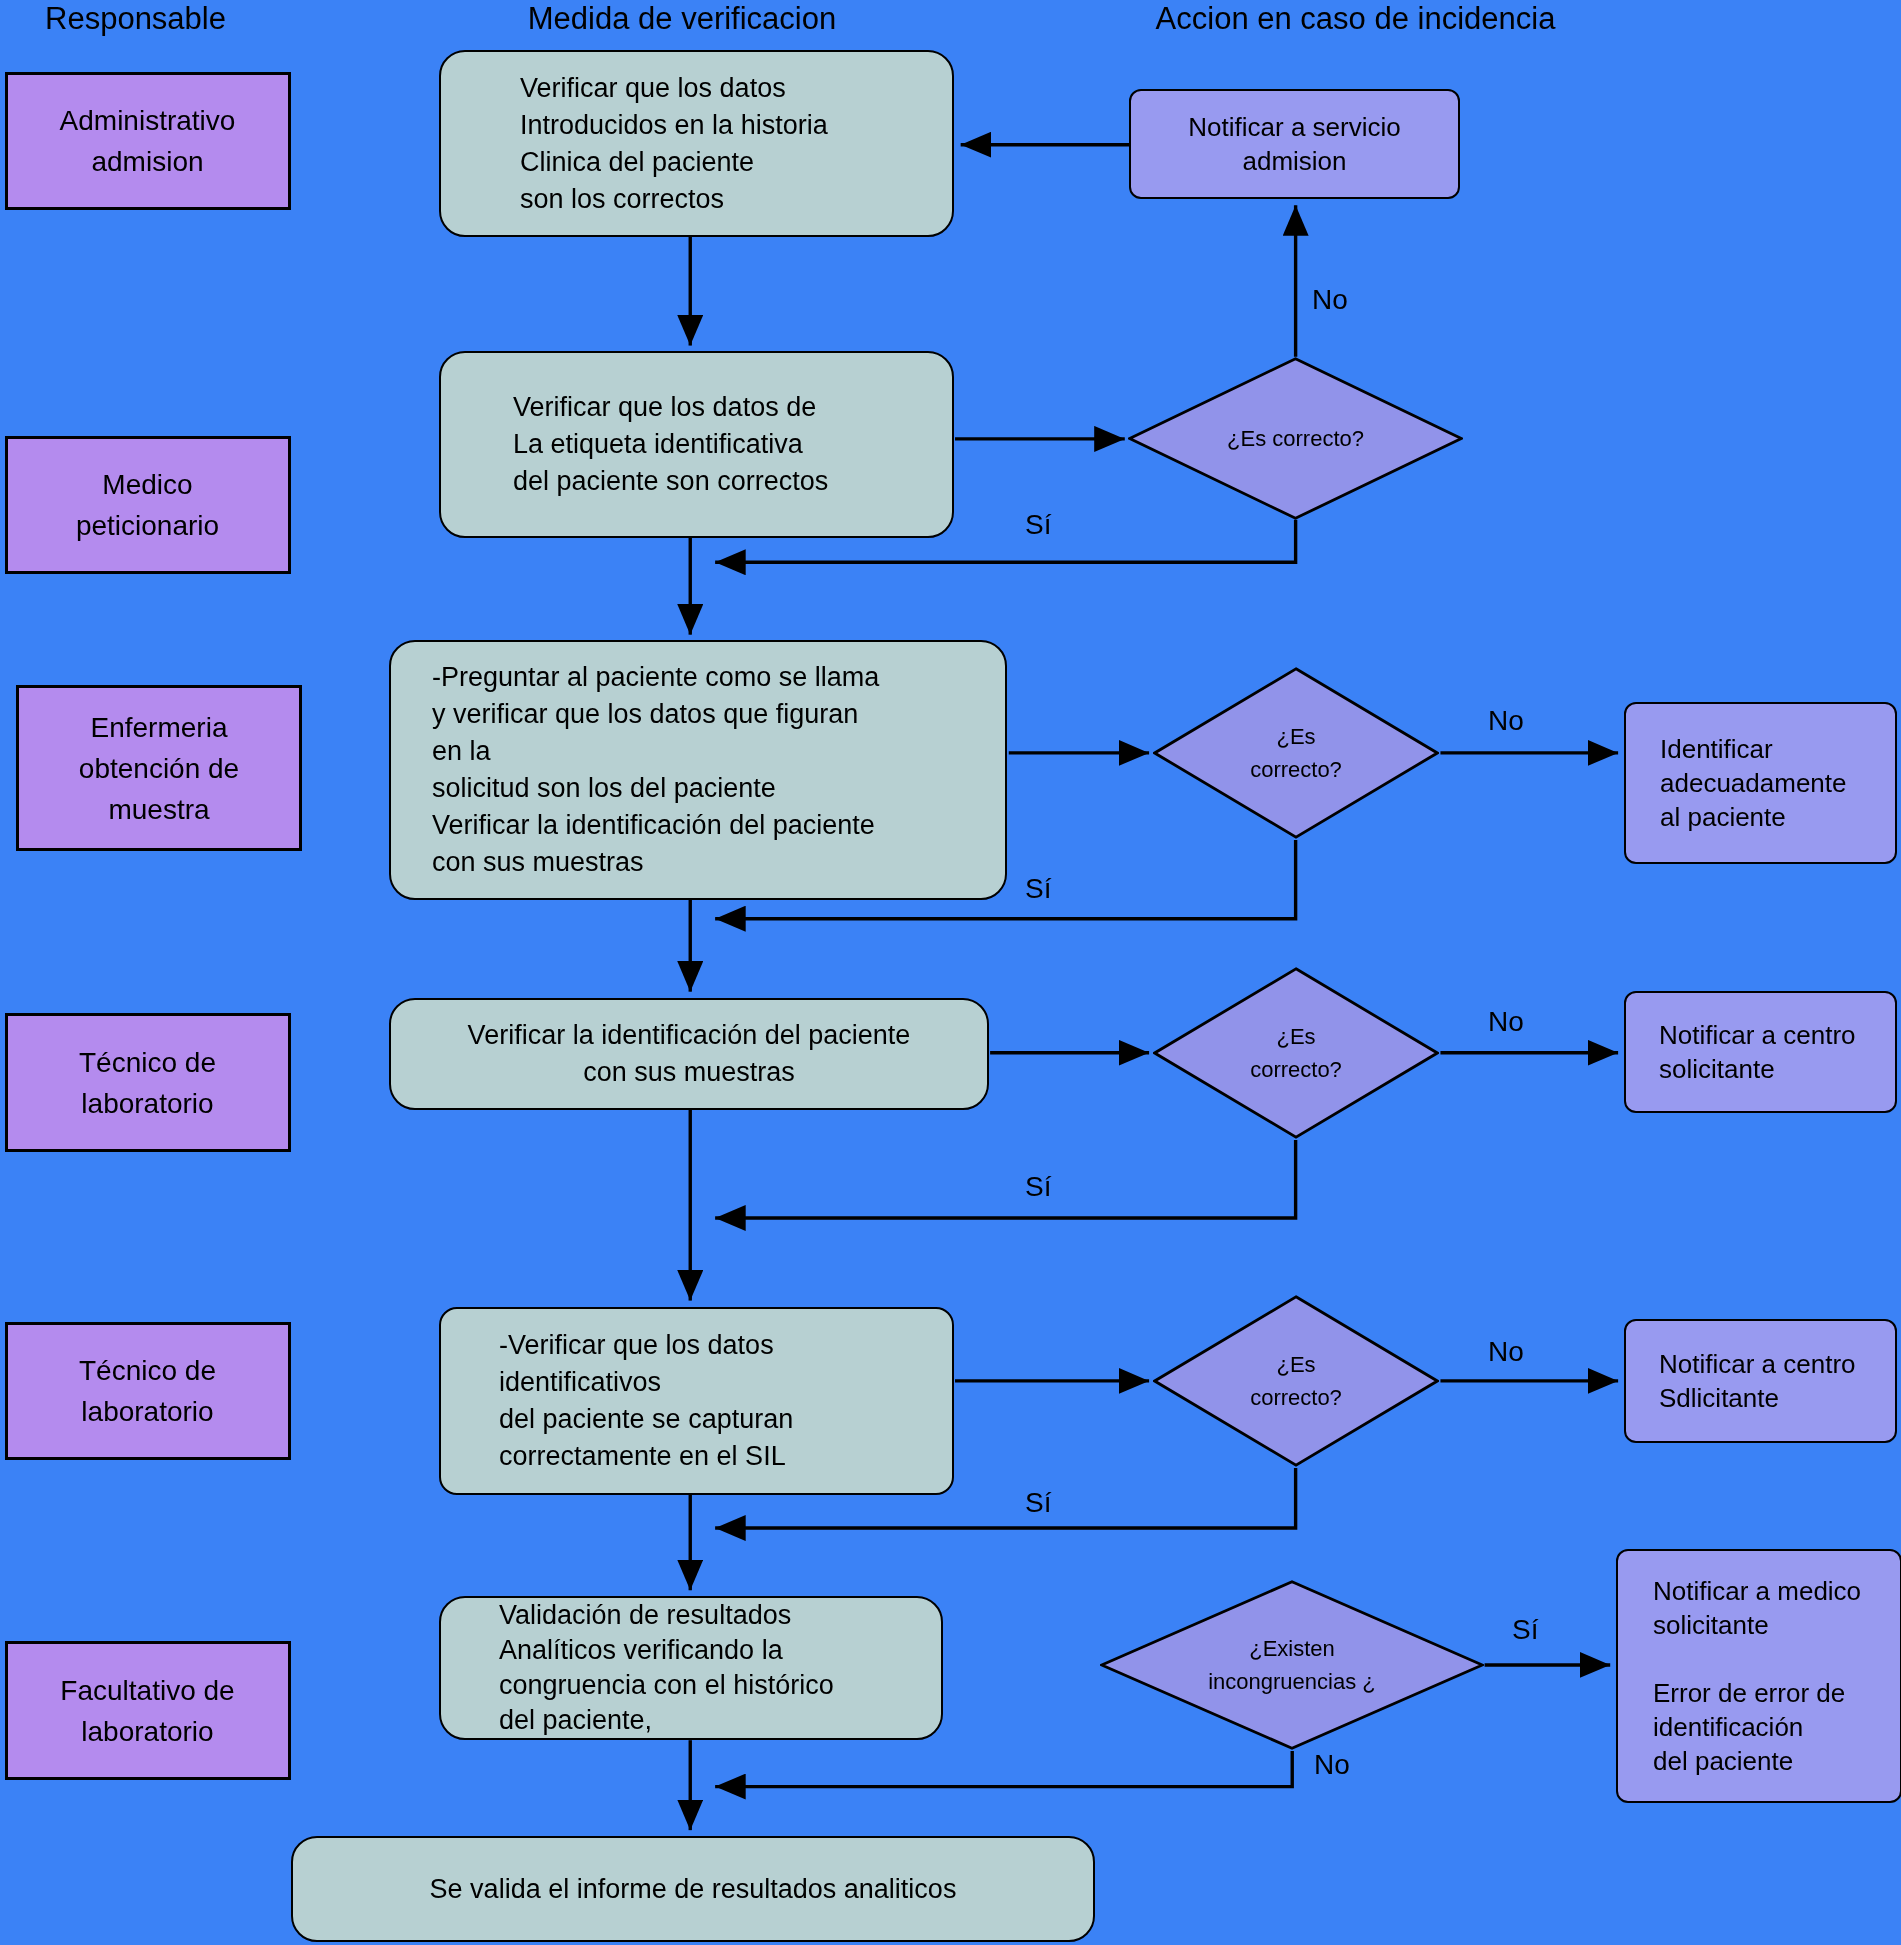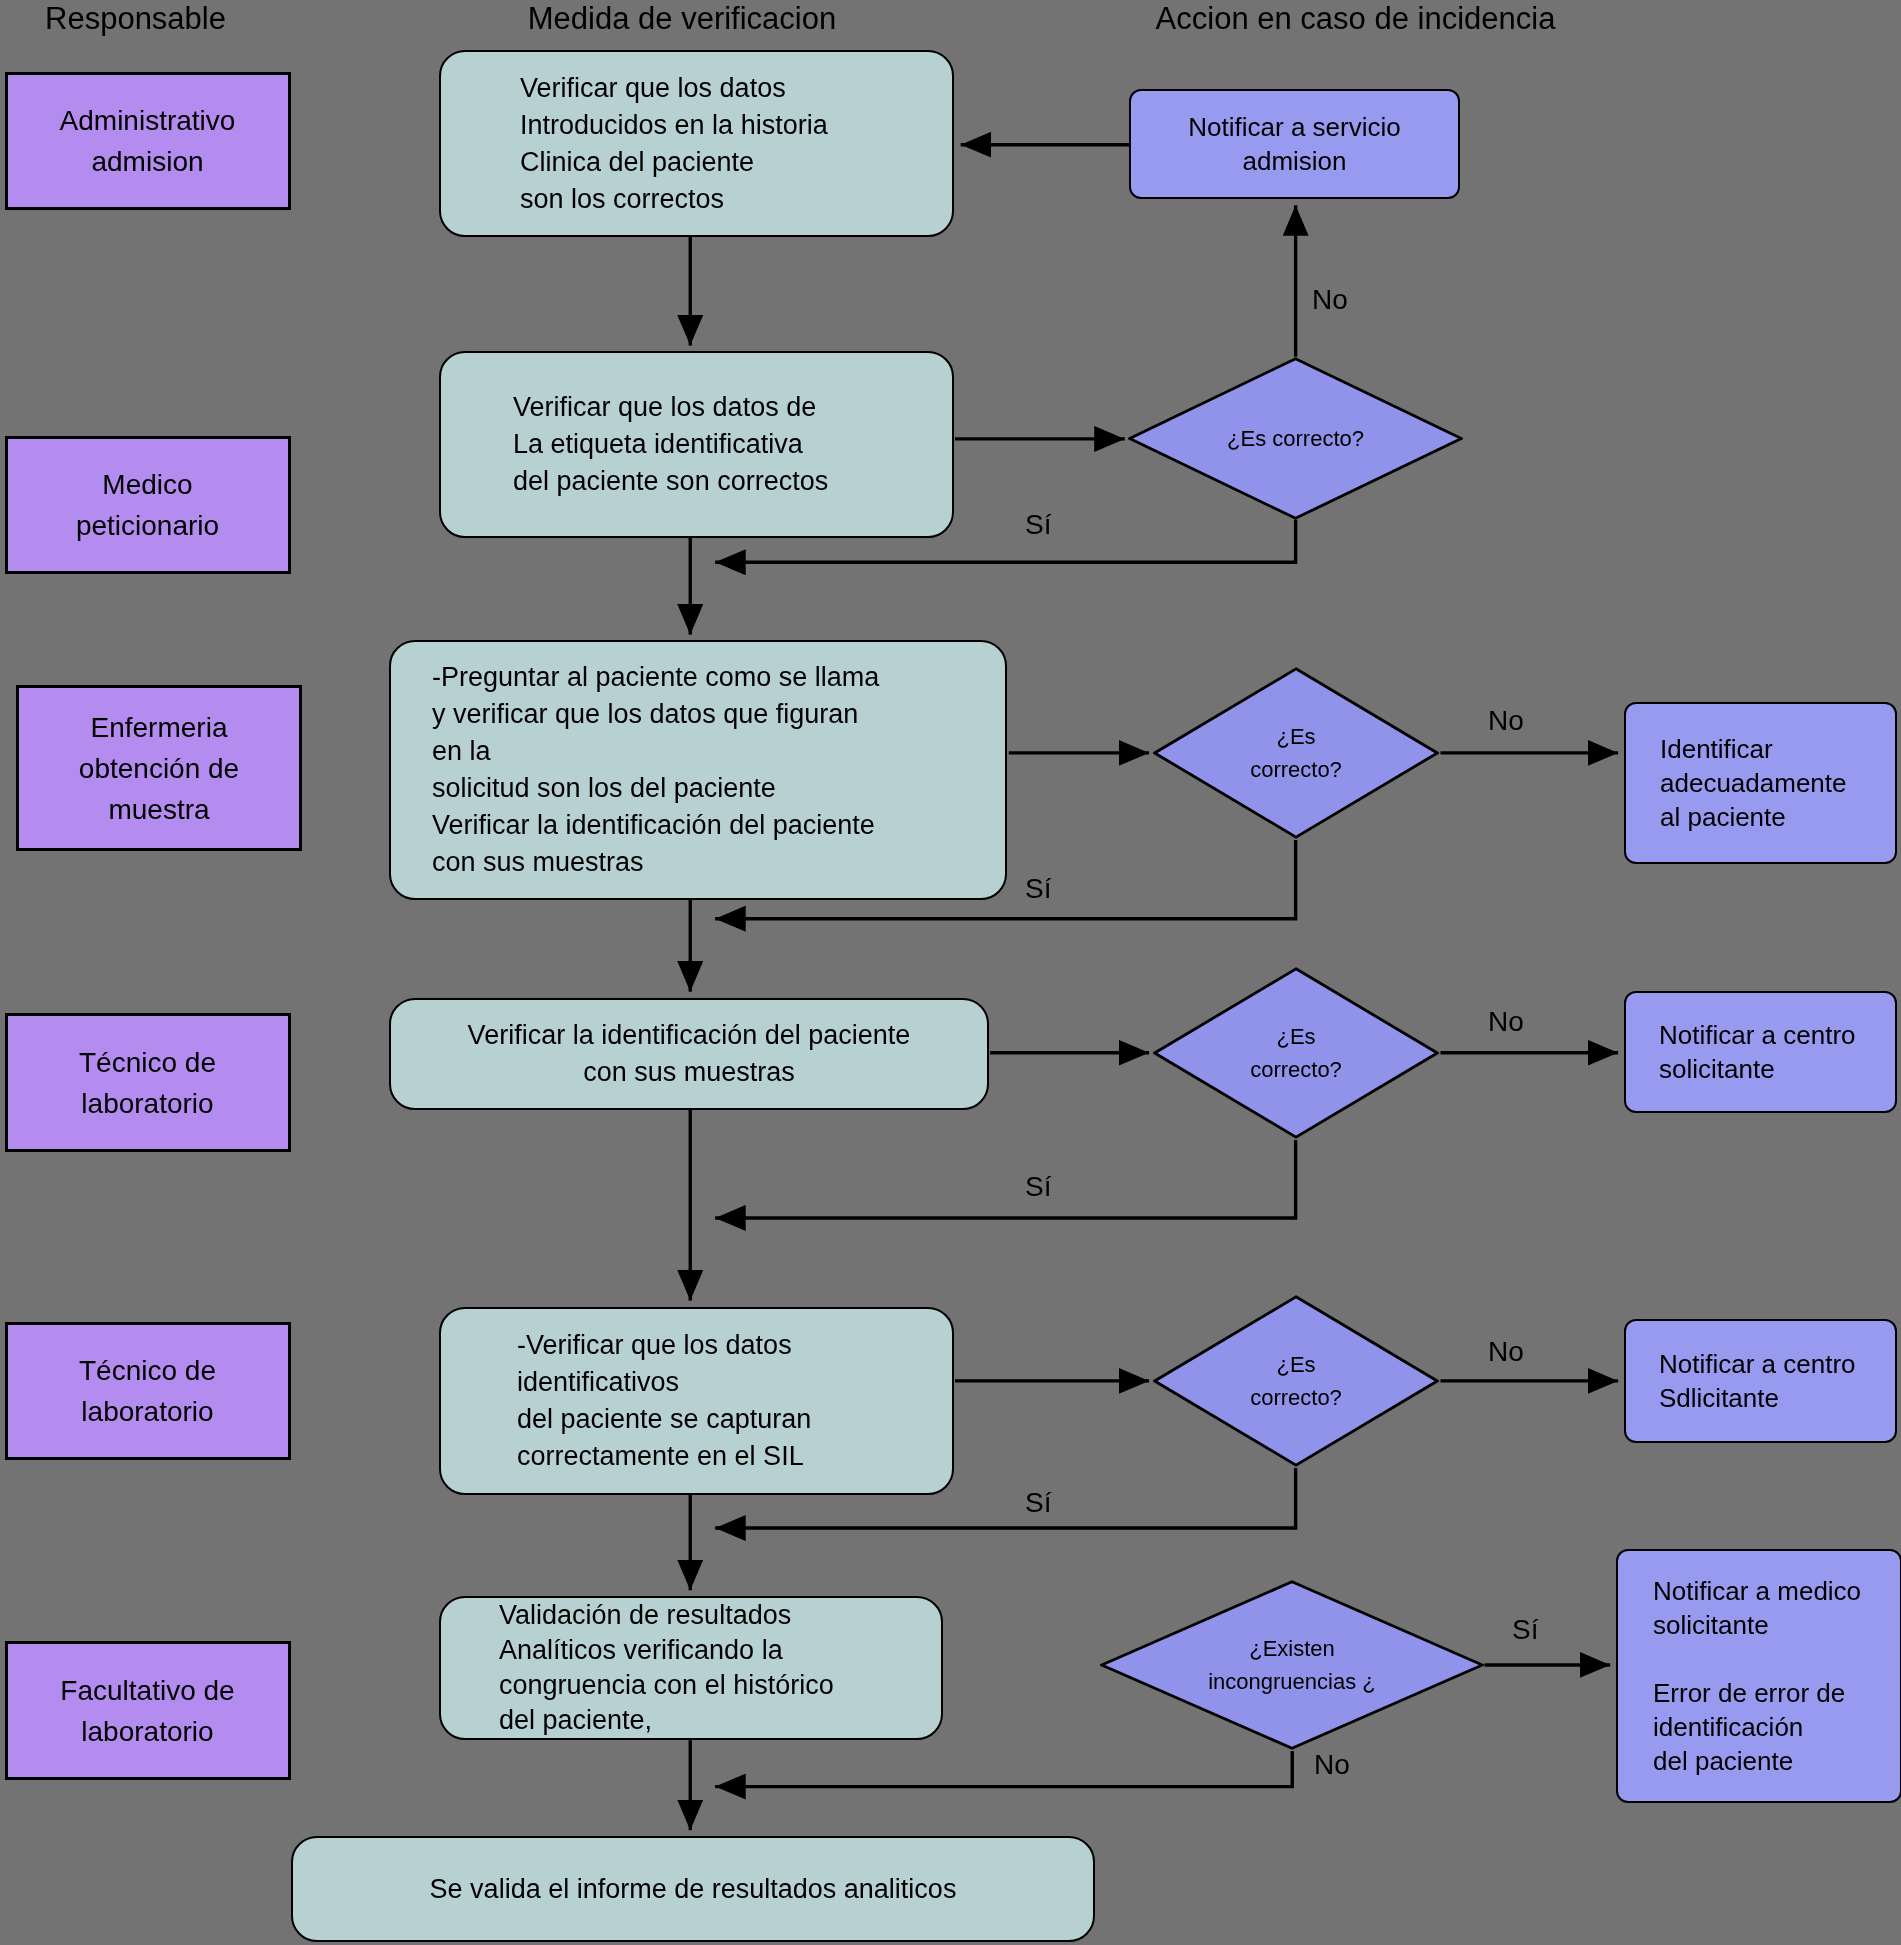--- a/index.html
+++ b/index.html
@@ -1,19 +1,19 @@
 <!DOCTYPE html>
 <html style="--role_fill: #b48bee; --step_fill: #b7d0d2; --action_fill: #989af0; --decision_fill: #9193ea; --line: #000000; --background: #ffffff;font-size:9px"><head>
 <meta charset="utf-8">
 <style>
   html,body{margin:0;padding:0;background:#ffffff;}
   #canvas{
     position:relative;
     width:1901px;height:1946px;
-    background:#737373;
+    background:#3b82f6;
     font-family:"Liberation Sans", sans-serif;
     color:#000;
     overflow:hidden;
   }
   .hdr{
     position:absolute;
     font-size:31px;
     text-align:center;
     white-space:pre;
   }
@@ -125,21 +125,21 @@
 La etiqueta identificativa
 del paciente son correctos</div>
   <div class="node step left" style="left:389px;top:640px;width:618px;height:260px;padding-left:41px;">-Preguntar al paciente como se llama
 y verificar que los datos que figuran
 en la
 solicitud son los del paciente
 Verificar la identificación del paciente
 con sus muestras</div>
   <div class="node step" style="left:389px;top:998px;width:600px;height:112px;">Verificar la identificación del paciente
 con sus muestras</div>
-  <div class="node step left" style="left:439px;top:1307px;width:515px;height:188px;padding-left:76px;">-Verificar que los datos
+  <div class="node step left" style="left:439px;top:1307px;width:515px;height:188px;padding-left:58px;border-radius:18px;">-Verificar que los datos
 identificativos
 del paciente se capturan
 correctamente en el SIL</div>
   <div class="node step" style="left:291px;top:1836px;width:804px;height:106px;">Se valida el informe de resultados analiticos</div>
   <div class="node step left tight" style="left:439px;top:1596px;width:504px;height:144px;padding-left:58px;">Validación de resultados
 Analíticos verificando la
 congruencia con el histórico
 del paciente,</div>
 
   <div class="diamond" style="left:1128px;top:357px;width:335px;height:163px;">

